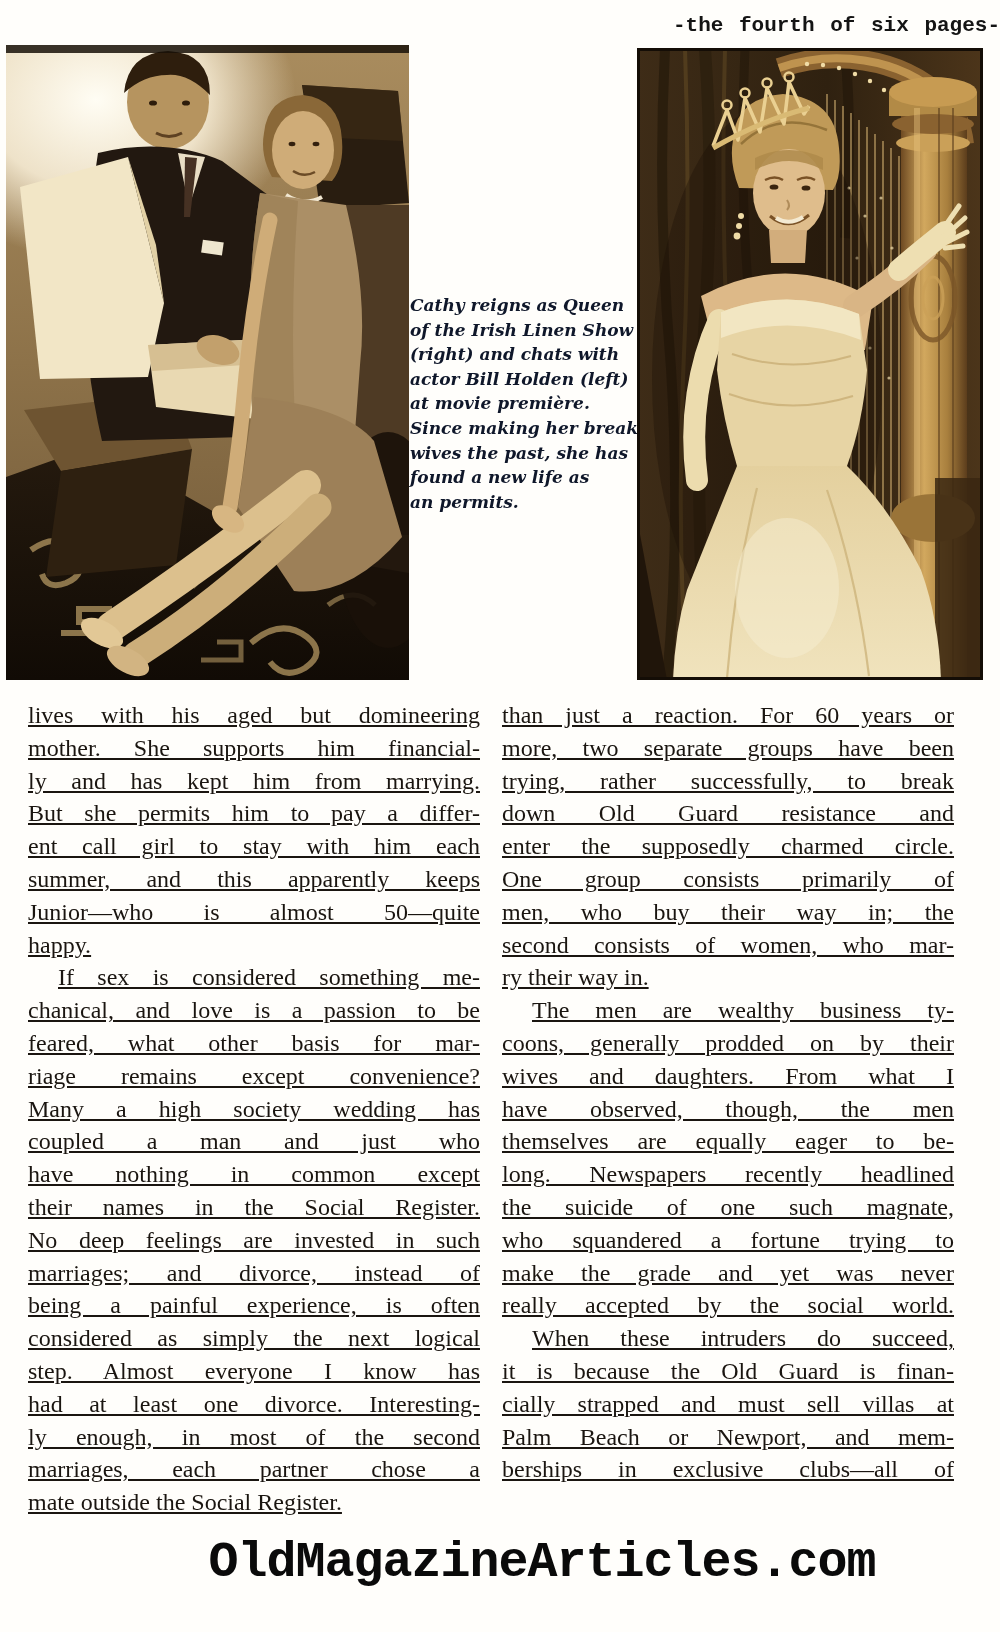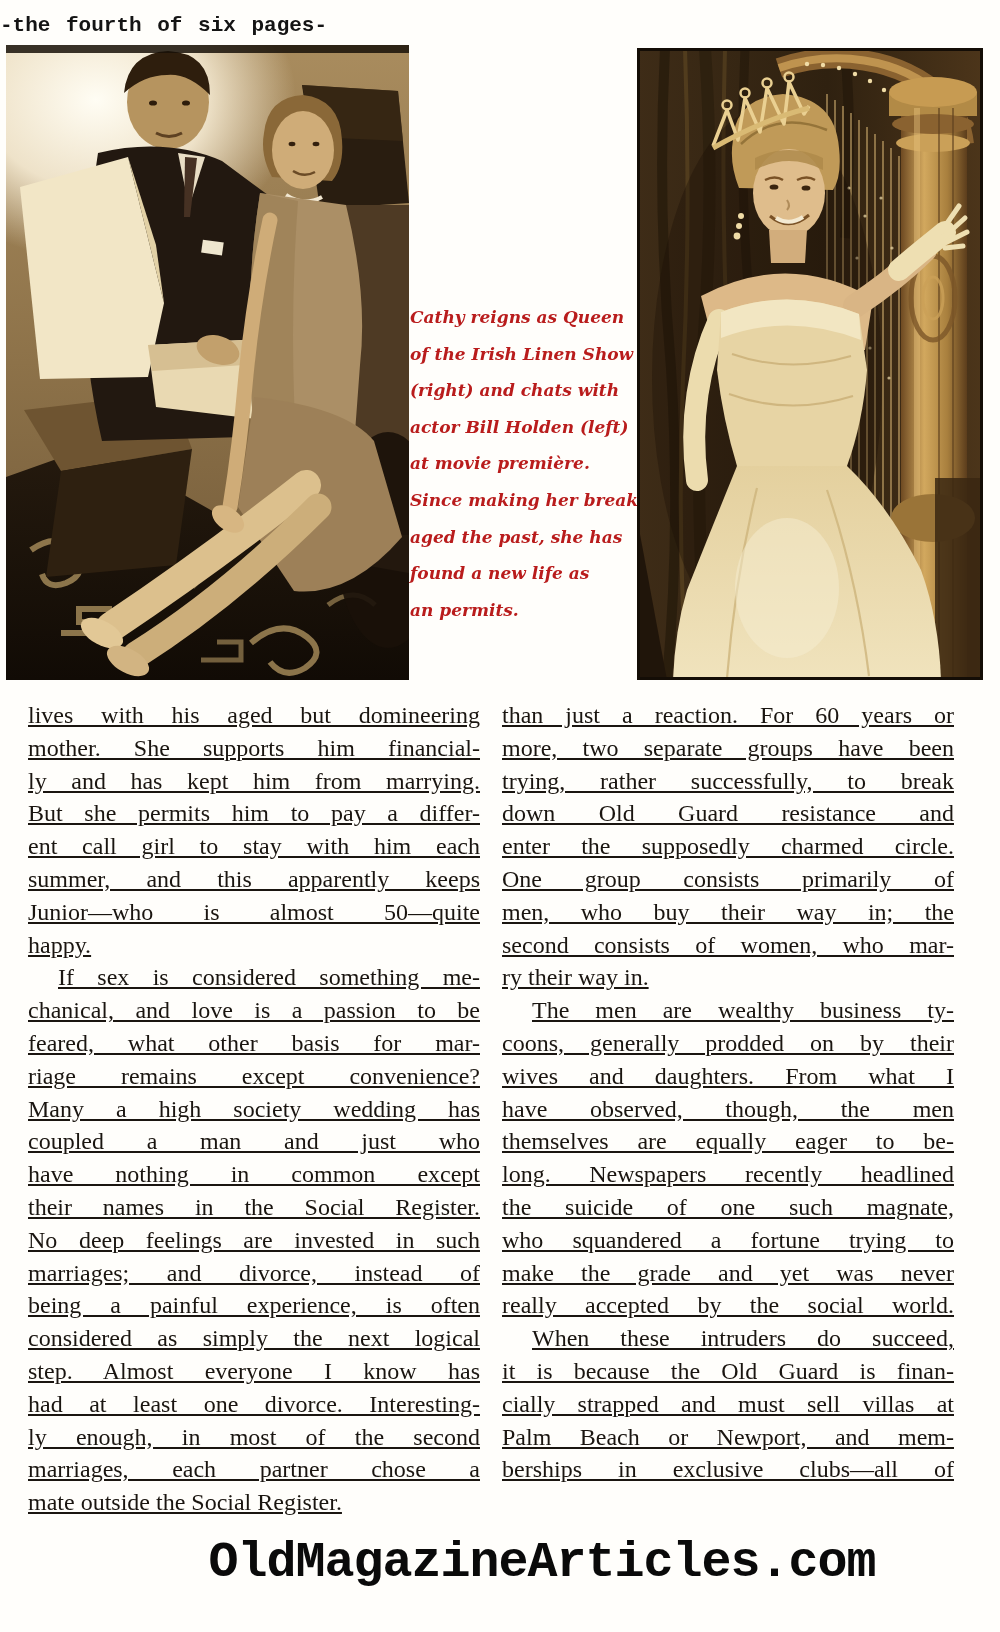--- a/index.html
+++ b/index.html
@@ -1,25 +1,25 @@
 <!DOCTYPE html>
 <html><head>
 <meta charset="utf-8">
 <style>
   html,body{margin:0;padding:0;background:#e8e8e8;}
   .page{position:relative;width:1000px;height:1632px;background:#fffefb;overflow:hidden;
         font-family:"Liberation Serif",serif;}
-  .header-note{position:absolute;top:12px;left:0;width:100%;text-align:left;
+  .header-note{position:absolute;top:12px;left:0;width:100%;text-align:right;
         font:700 21px/28px "Liberation Mono",monospace;color:#141414;word-spacing:3px;}
   .photo{position:absolute;overflow:hidden;background:#2c2013;}
   #photo-left{left:6px;top:45px;width:403px;height:635px;}
   #photo-right{left:637px;top:48px;width:346px;height:632px;}
   .photo svg{display:block;}
   .caption{position:absolute;left:410px;top:293px;width:224px;}
-  .caption-line{font:italic 700 17px/24.6px "DejaVu Serif",serif;color:#b91c1c;white-space:nowrap;margin-top:12px;}
+  .caption-line{font:italic 700 17px/24.6px "DejaVu Serif",serif;color:#0f172a;white-space:nowrap;}
   .col{position:absolute;top:699px;width:452px;overflow:hidden;}
   #col-left{left:28px;}
   #col-right{left:502px;}
   .bodyline{font:24px/32.8px "Liberation Serif",serif;color:#1a1510;
         text-align:justify;text-align-last:justify;white-space:nowrap;text-decoration:underline;}
   .bodyline.flush{text-align:left;text-align-last:left;}
   .bodyline.indent{text-indent:30px;}
   .footer-brand{position:absolute;top:1531px;left:0;width:100%;text-align:center;
         font:700 50px/64px "Liberation Mono",monospace;color:#0a0a0a;letter-spacing:-1px;margin-left:42px;}
 </style>
@@ -109,21 +109,21 @@
     </svg>
   </div>
 
   <div class="caption">
       <div class="caption-line">Cathy reigns as Queen</div>
       <div class="caption-line">of the Irish Linen Show</div>
       <div class="caption-line">(right) and chats with</div>
       <div class="caption-line">actor Bill Holden (left)</div>
       <div class="caption-line">at movie première.</div>
       <div class="caption-line">Since making her break</div>
-      <div class="caption-line">aged the past, she has</div>
+      <div class="caption-line">wives the past, she has</div>
       <div class="caption-line">found a new life as</div>
       <div class="caption-line">an permits.</div>
     </div>
 
   <div class="photo" id="photo-right" title="Cathy smiling in a tiara, long white gloves and strapless gown, standing beside a gilded harp">
     <svg viewBox="0 0 346 632" width="346" height="632">
       <defs>
         <linearGradient id="rbg" x1="0" y1="0" x2="1" y2="0">
           <stop offset="0" stop-color="#3e2c17"></stop>
             <stop offset="0.55" stop-color="#2f2110"></stop>

